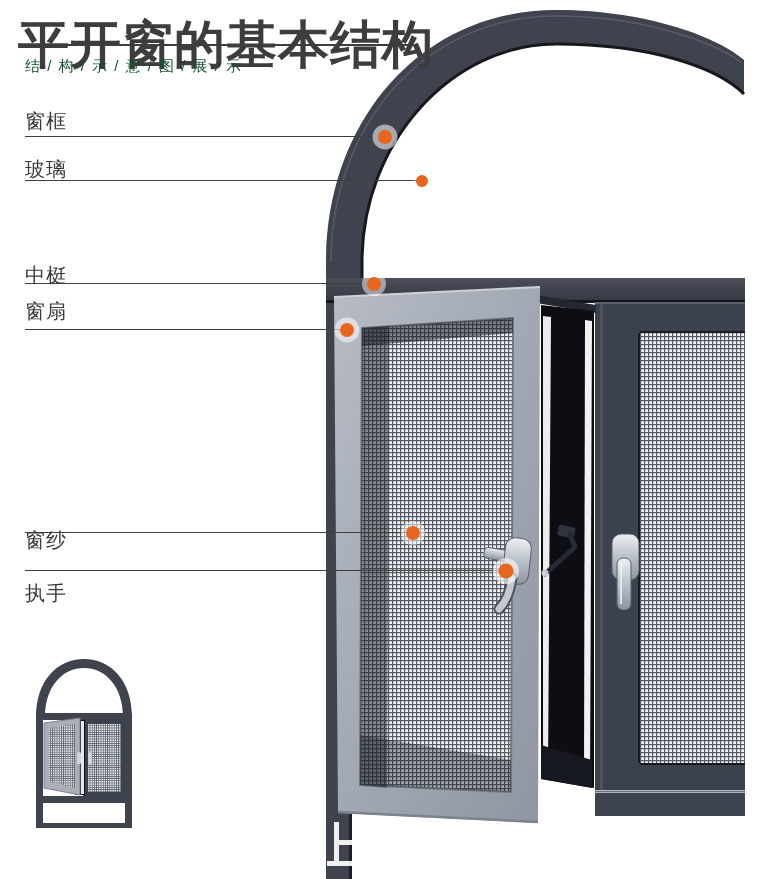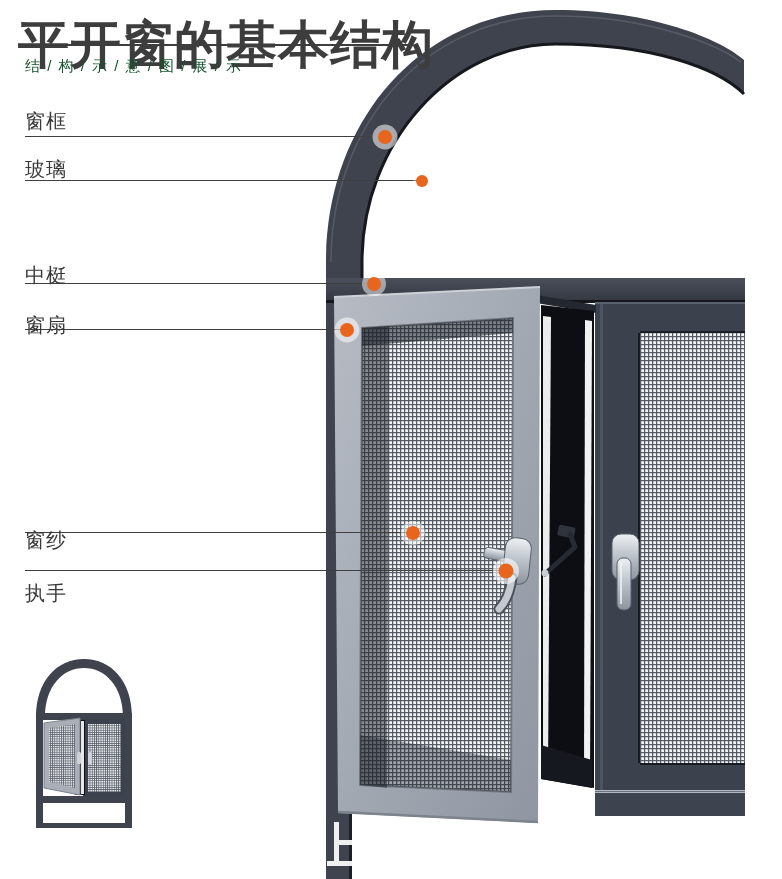--- a/index.html
+++ b/index.html
@@ -177,17 +177,17 @@
 
   <h1 class="title">
     <span class="t-reg">平开窗的</span><span class="t-bold">基本结构</span>
   </h1>
   <div class="title-rule"></div>
   <div class="subtitle">结 / 构 / 示 / 意 / 图 / 展 / 示</div>
 
   <div class="part-label" style="top:108px;">窗框</div>
   <div class="part-label" style="top:156px;">玻璃</div>
   <div class="part-label" style="top:262px;">中梃</div>
-  <div class="part-label" style="top:312px;">窗扇</div>
+  <div class="part-label" style="top:298px;">窗扇</div>
   <div class="part-label" style="top:527px;">窗纱</div>
   <div class="part-label" style="top:572px;margin-top:8px;">执手</div>
 
 </div>
 
 </body></html>

